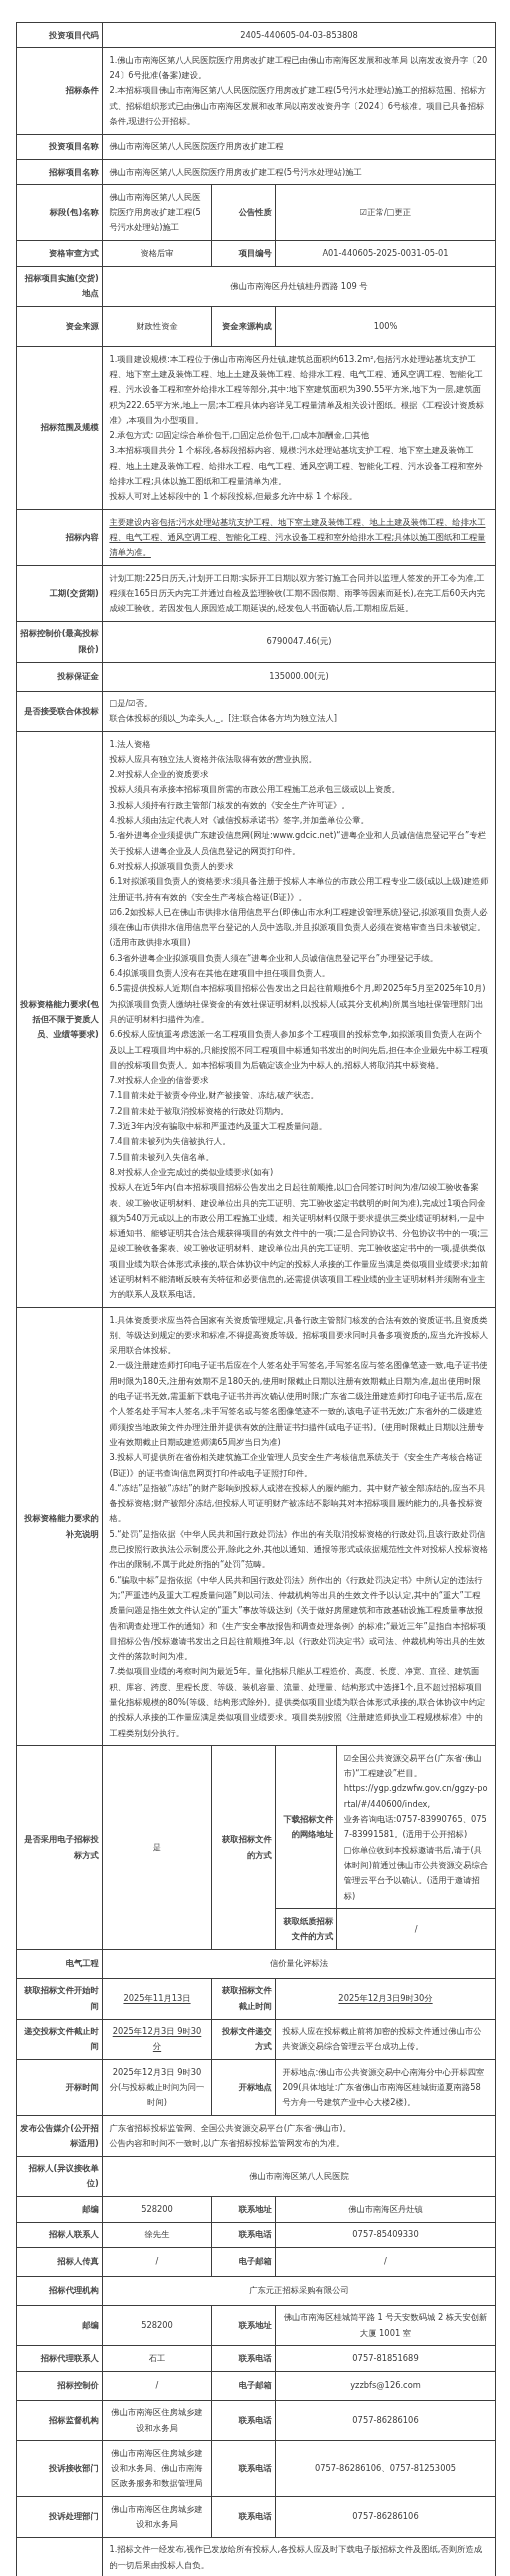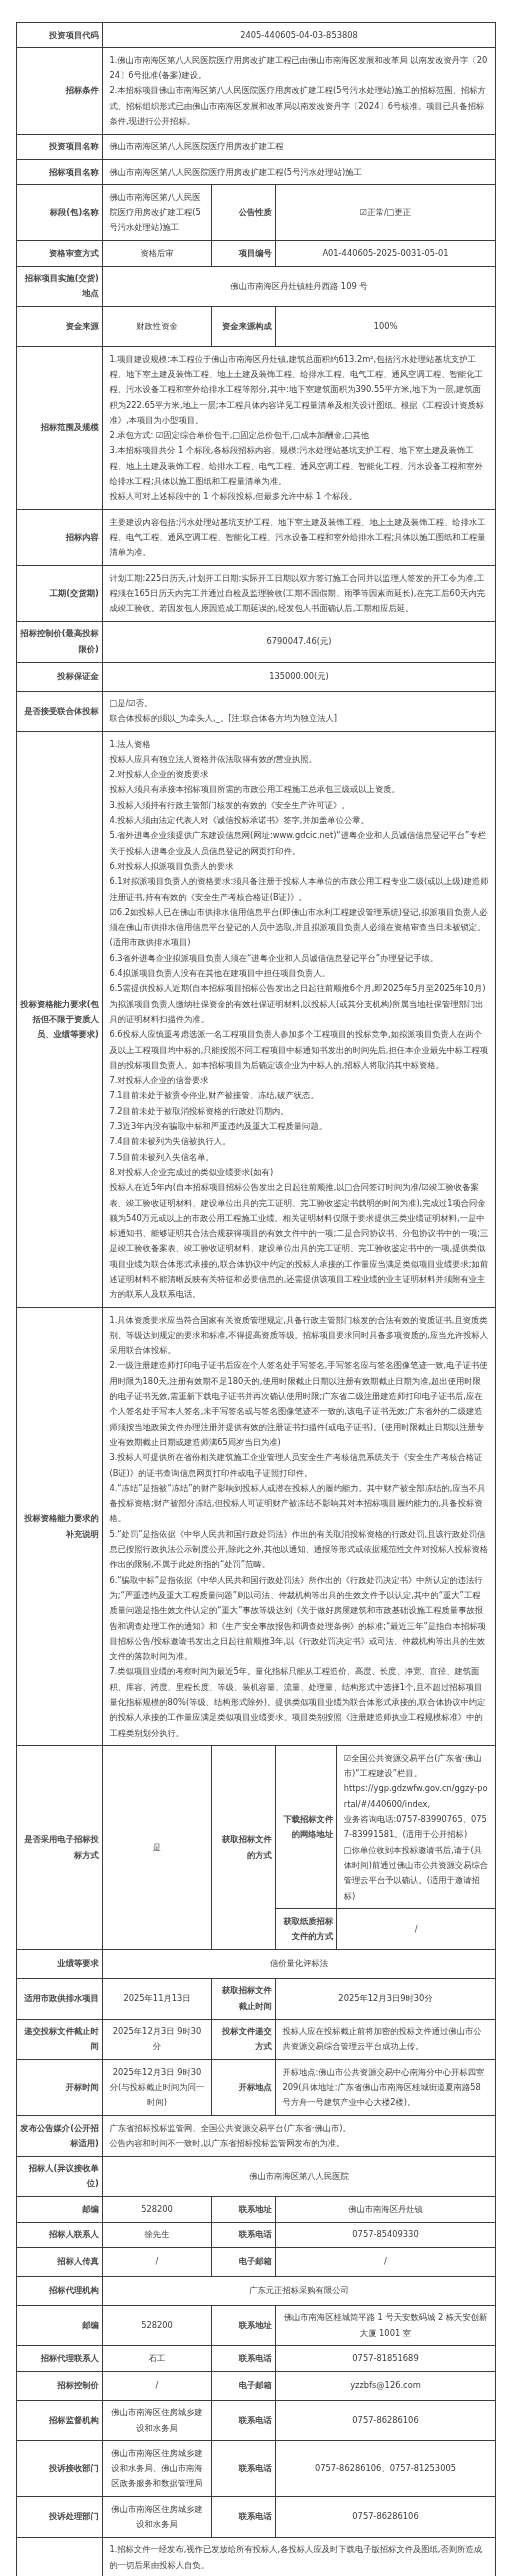--- a/index.html
+++ b/index.html
@@ -5,21 +5,21 @@
   html,body{margin:0;padding:0;background:#ffffff;}
   body{width:511px;font-family:"DejaVu Sans",sans-serif;}
   .doc{padding:22px 16px 25.5px 16px;}
   table.main{width:479px;border-collapse:collapse;table-layout:fixed;}
   td{border:0.6px solid #3c3c3c;padding:4.5px 6.4px;font-size:8.3px;color:#3d3d3d;
      line-height:15.3px;vertical-align:middle;word-break:break-all;}
   td.lab{font-weight:bold;text-align:right;color:#4a4a4a;padding:4.5px 3.2px;}
   td.center{text-align:center;}
   td.left{text-align:left;}
   .pre{white-space:pre-line;}
-  .u{text-underline-offset:1.9px;}
+  .u{text-decoration:underline;text-underline-offset:1.9px;}
   .tall{height:40px;margin-left:41px;}
   .med{height:29px;}
   td.nested{padding:0;vertical-align:top;}
   table.inner{width:100%;height:100%;border-collapse:collapse;table-layout:fixed;}
   table.inner td{border:0.6px solid #3c3c3c;}
   table.inner tr:first-child>td{border-top:none;}
   table.inner tr:last-child>td{border-bottom:none;}
   table.inner td:first-child{border-left:none;}
   table.inner td:last-child{border-right:none;}
   .inner-lab{width:54px;}
@@ -172,26 +172,26 @@
       <tr>
         <td class="lab inner-lab">获取纸质招标文件的方式</td>
         <td class="center">/</td>
       </tr>
     </tbody>
             </table>
   </td>
 </tr>
 
 <tr class="med">
-  <td class="lab">业绩等要求</td>
+  <td class="lab">电气工程</td>
   <td class="center" colspan="3">信价量化评标法</td>
 </tr>
 
 <tr class="med">
-  <td class="lab">适用市政供排水项目</td>
+  <td class="lab">获取招标文件开始时间</td>
   <td class="center u">2025年11月13日</td>
   <td class="lab">获取招标文件截止时间</td>
   <td class="center u">2025年12月3日9时30分</td>
 </tr>
 
 <tr>
   <td class="lab">递交投标文件截止时间</td>
   <td class="center u">2025年12月3日 9时30分</td>
   <td class="lab">投标文件递交方式</td>
   <td class="left">投标人应在投标截止前将加密的投标文件通过佛山市公共资源交易综合管理云平台成功上传。</td>

